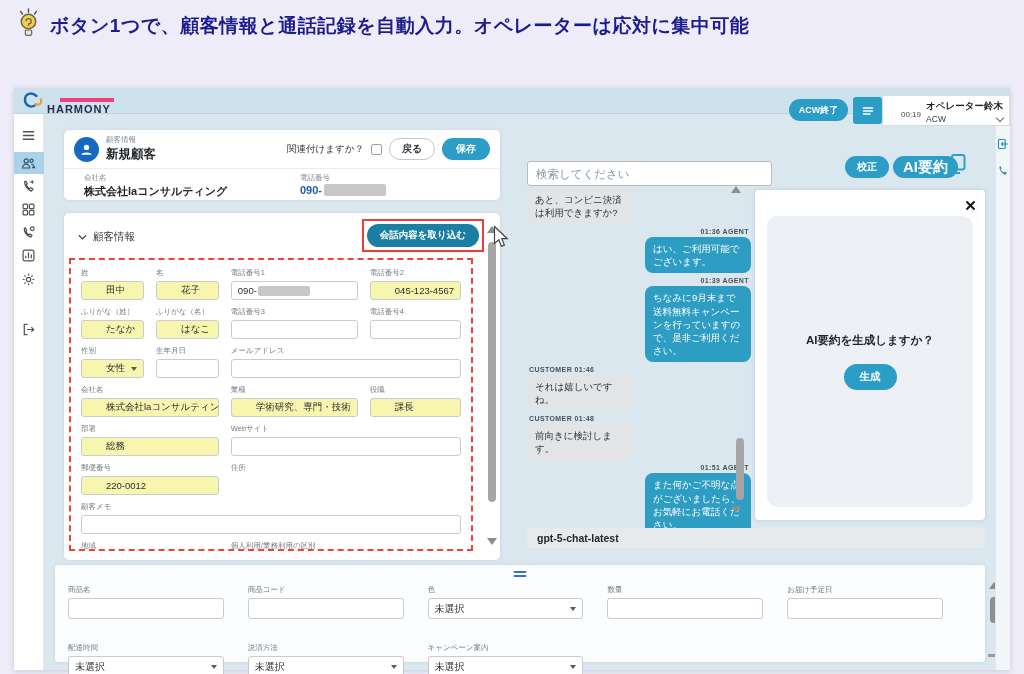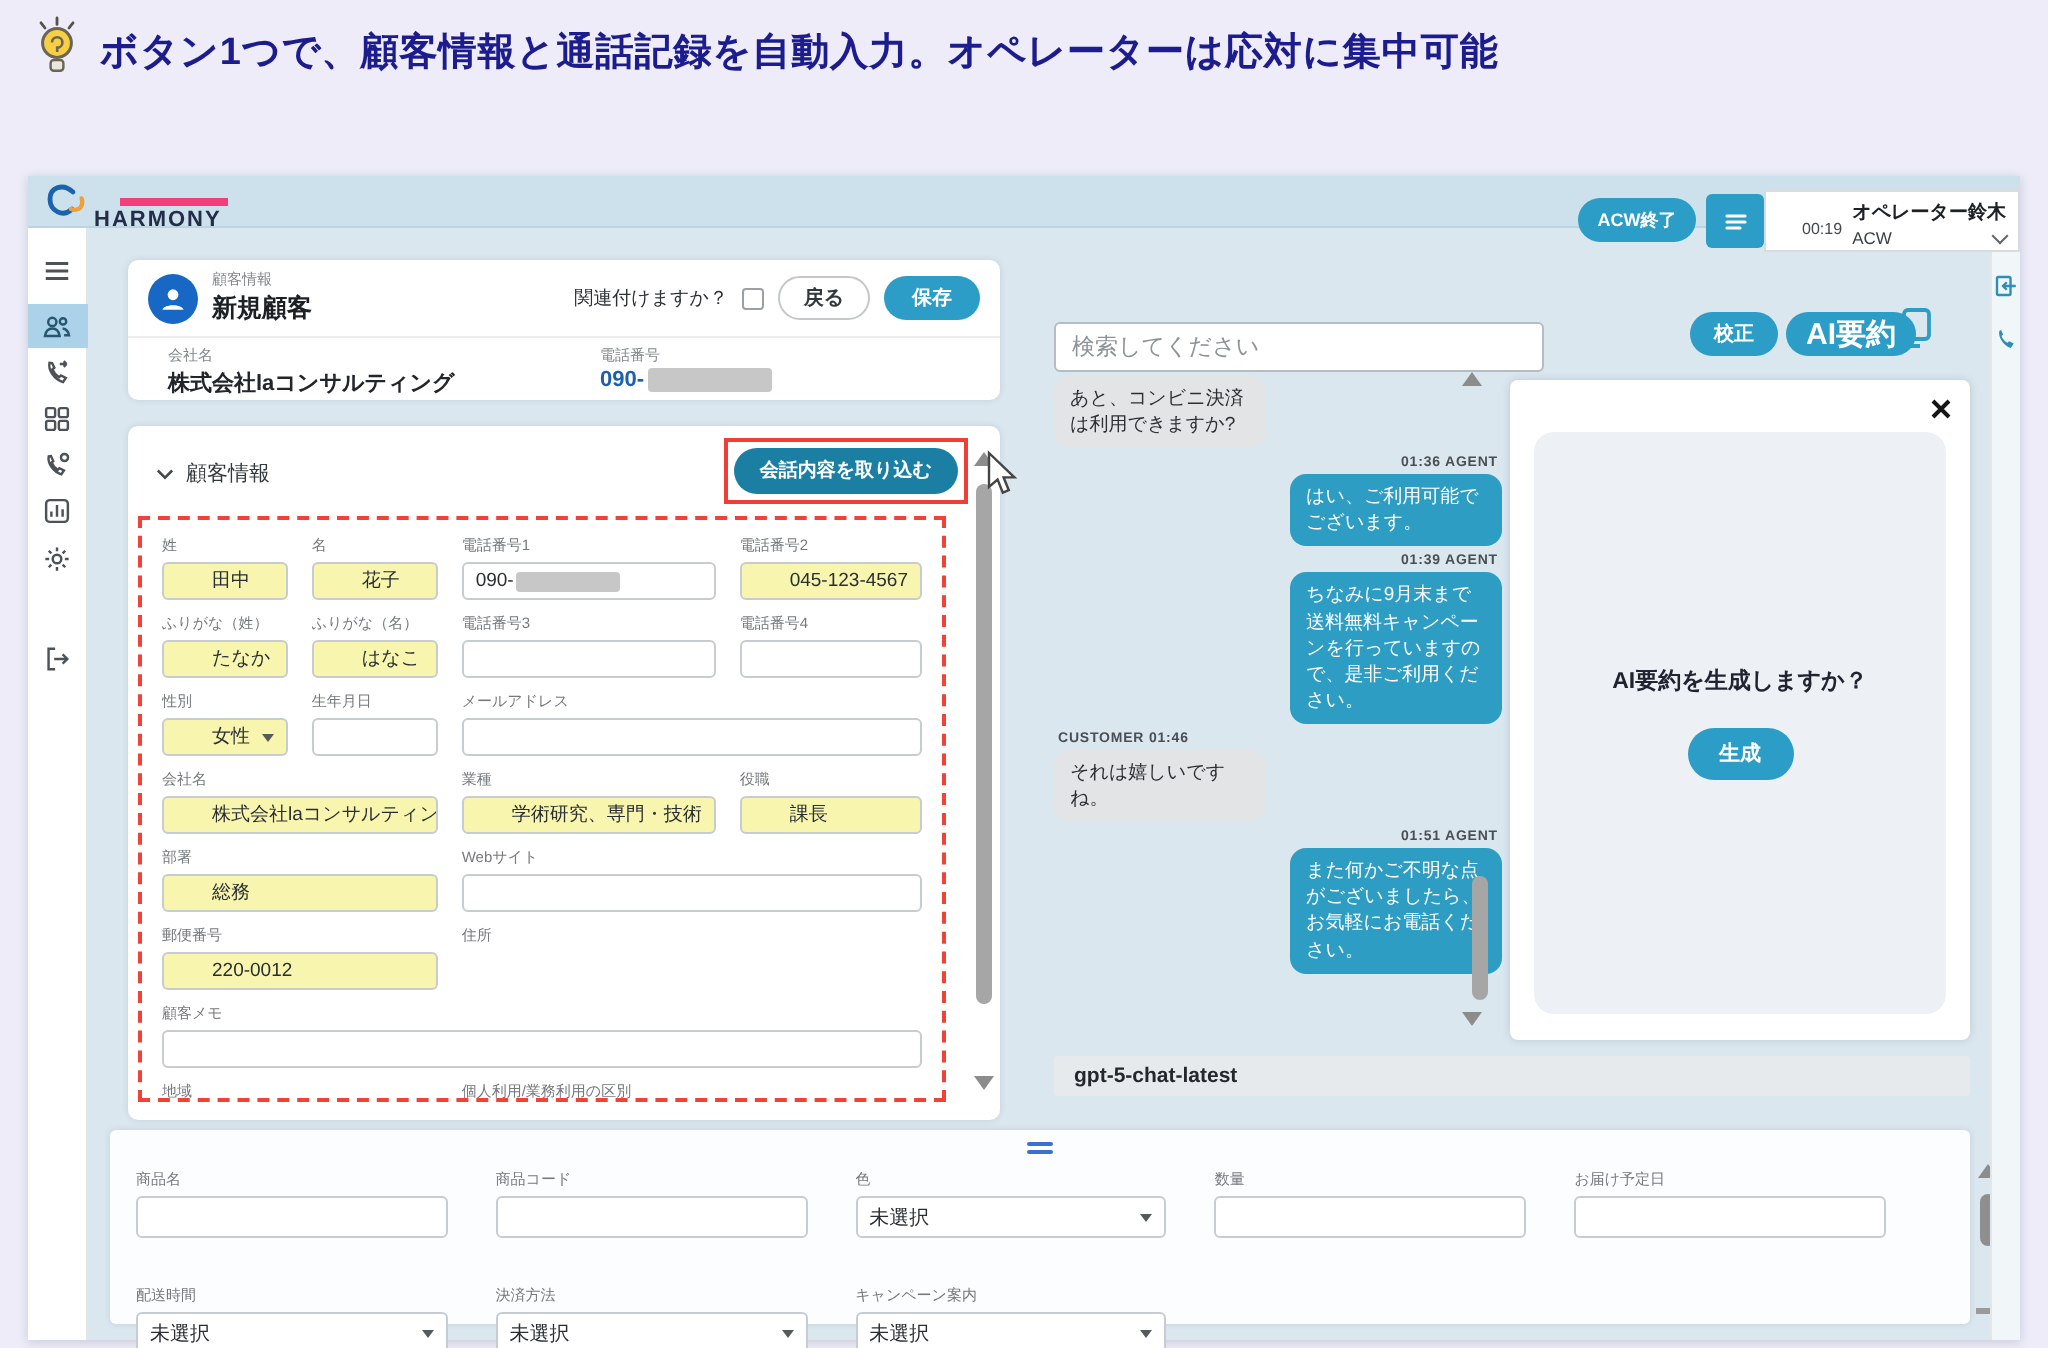--- a/index.html
+++ b/index.html
@@ -491,20 +491,24 @@
     <div class="bubble">はい、ご利用可能でございます。</div>
   </div>
       <div class="msg agent">
     <div class="meta">01:39  AGENT</div>
     <div class="bubble">ちなみに9月末まで送料無料キャンペーンを行っていますので、是非ご利用ください。</div>
   </div>
       <div class="msg customer">
     <div class="meta">CUSTOMER  01:46</div>
     <div class="bubble">それは嬉しいですね。</div>
   </div>
+      <div class="msg customer">
+    <div class="meta">CUSTOMER  01:48</div>
+    <div class="bubble">前向きに検討します。</div>
+  </div>
       <div class="msg agent">
     <div class="meta">01:51  AGENT</div>
     <div class="bubble">また何かご不明な点がございましたら、お気軽にお電話ください。</div>
   </div>
     </div>
   <div class="tri-up" id="chat-up"></div>
   <div id="chat-thumb"></div>
   <div class="tri-down" id="chat-down"></div>
 
   <div id="ai-panel">

